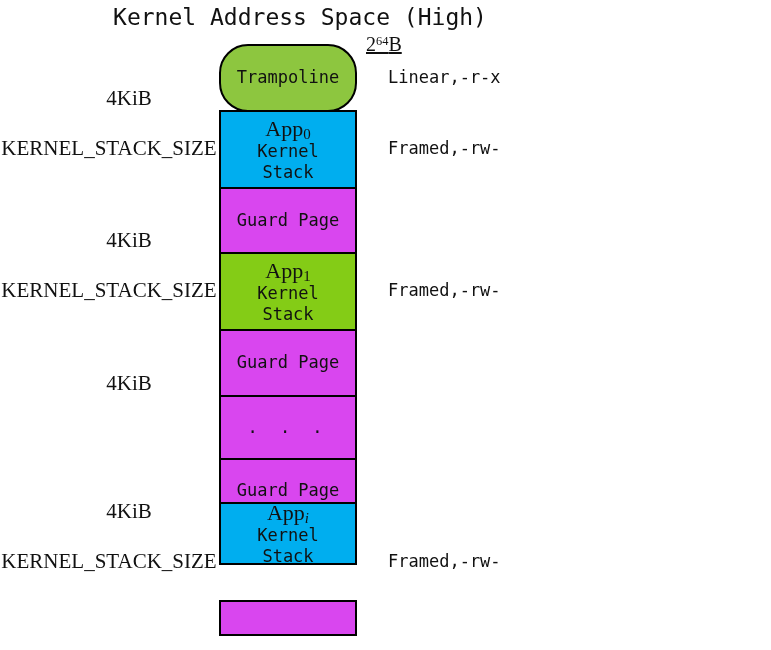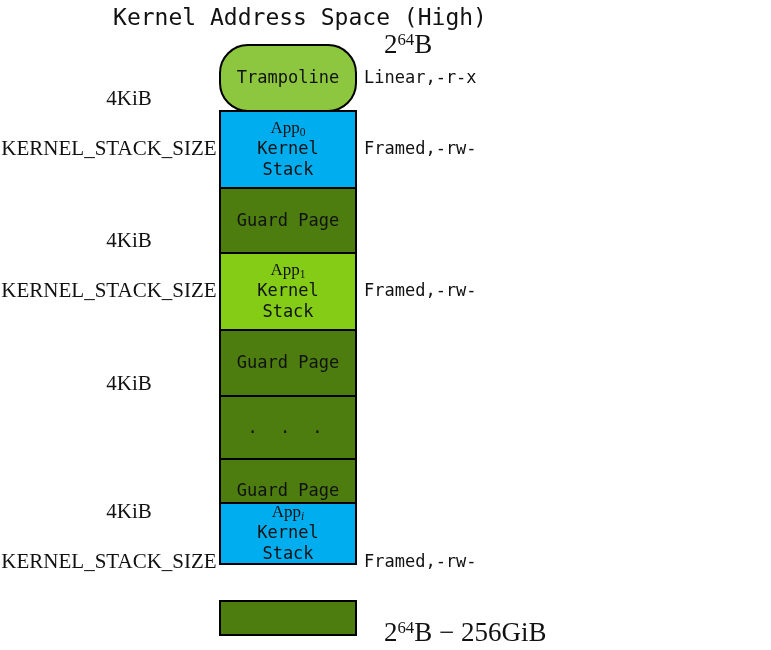--- a/index.html
+++ b/index.html
@@ -2,31 +2,31 @@
 <html><head>
 <meta charset="utf-8">
 <style>
   html,body{margin:0;padding:0;background:#ffffff;}
   #stage{position:relative;width:771px;height:650px;background:#ffffff;overflow:hidden;
          font-family:"DejaVu Sans Mono",monospace;color:#111111;padding-left:20px;}
   .title{position:absolute;top:4px;left:90px;width:420px;text-align:center;
          font-size:23px;font-weight:500;white-space:nowrap;}
   .block{position:absolute;left:219px;width:138px;border:2px solid #000;box-sizing:border-box;
          display:flex;flex-direction:column;align-items:center;justify-content:center;
-         text-align:center;font-size:17px;line-height:1.25;background:#4d7c0f;}
-  .app-line{font-family:"Liberation Serif","DejaVu Serif",serif;font-size:17px;line-height:1.15;}
+         text-align:center;font-size:17px;line-height:1.25;background:#d946ef;}
+  .app-line{font-family:"Liberation Serif","DejaVu Serif",serif;font-size:22px;line-height:1.15;}
   .sub{font-size:0.68em;position:relative;top:0.25em;}
   .sup{font-size:0.62em;position:relative;top:-0.5em;}
   .lbl-left{position:absolute;text-align:center;font-family:"Liberation Serif","DejaVu Serif",serif;
             font-size:21px;line-height:26px;white-space:nowrap;}
   .lbl-kss{left:0;width:218px;}
   .lbl-4kib{left:20px;width:218px;margin-top:21px;}
-  .lbl-addr{position:absolute;left:384px;font-family:"Liberation Serif","DejaVu Serif",serif;
-            font-size:27px;line-height:28px;white-space:nowrap;}
-  .lbl-perm{position:absolute;left:364px;font-size:17px;line-height:24px;white-space:nowrap;}
+  .lbl-addr{position:absolute;left:366px;font-family:"Liberation Serif","DejaVu Serif",serif;
+            font-size:20px;line-height:28px;white-space:nowrap;text-decoration:underline;}
+  .lbl-perm{position:absolute;left:388px;font-size:17px;line-height:24px;white-space:nowrap;}
   .dots{letter-spacing:6px;font-weight:500;}
   i.var{font-family:"Liberation Serif","DejaVu Serif",serif;font-style:italic;}
 </style>
 </head>
 <body>
 
 <div id="stage">
 
   <div class="title">Kernel Address Space (High)</div>
 
@@ -74,22 +74,19 @@
   <div class="lbl-left lbl-kss" style="top:135px;">KERNEL_STACK_SIZE</div>
   <div class="lbl-left lbl-4kib" style="top:206px;">4KiB</div>
   <div class="lbl-left lbl-kss" style="top:277px;">KERNEL_STACK_SIZE</div>
   <div class="lbl-left lbl-4kib" style="top:349px;">4KiB</div>
   <div class="lbl-left lbl-4kib" style="top:477px;">4KiB</div>
   <div class="lbl-left lbl-kss" style="top:548px;">KERNEL_STACK_SIZE</div>
 
   <div class="lbl-addr" style="top:30px;">
     <span>2</span><span class="sup">64</span><span>B</span>
   </div>
-  <div class="lbl-addr" style="top:618px;">
-    <span>2</span><span class="sup">64</span><span>B − 256GiB</span>
-  </div>
 
   <div class="lbl-perm" style="top:65px;">Linear,-r-x</div>
   <div class="lbl-perm" style="top:136px;">Framed,-rw-</div>
   <div class="lbl-perm" style="top:278px;">Framed,-rw-</div>
   <div class="lbl-perm" style="top:549px;">Framed,-rw-</div>
 
 </div>
 
 </body></html>

